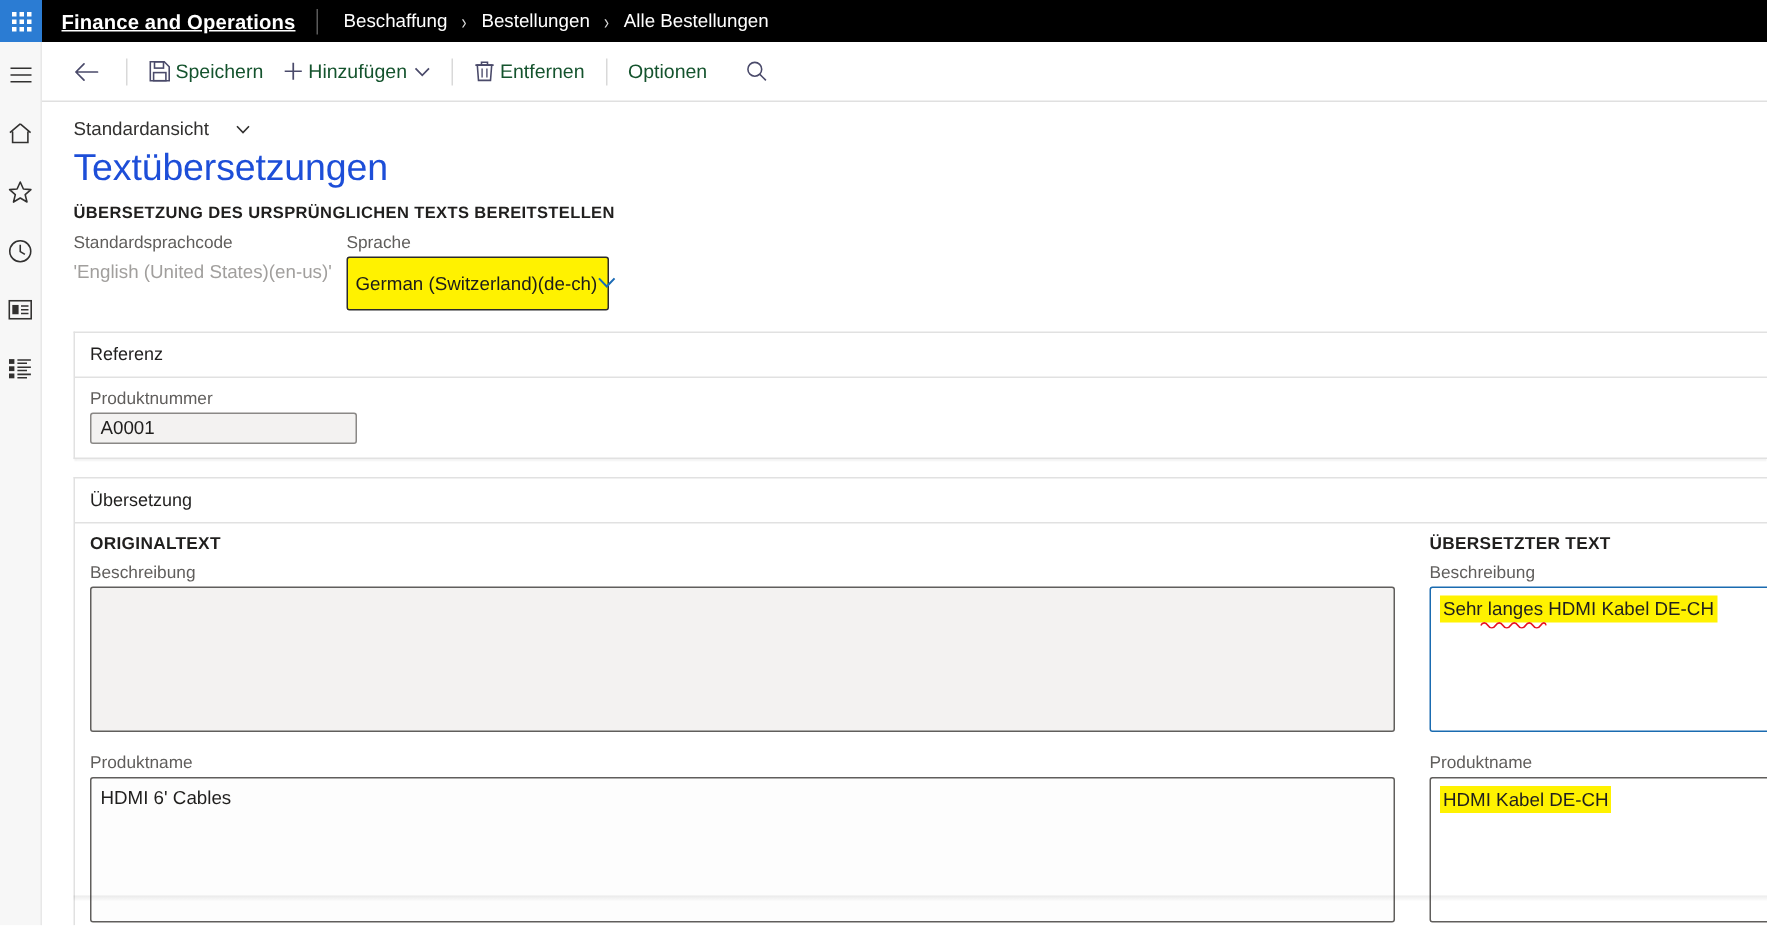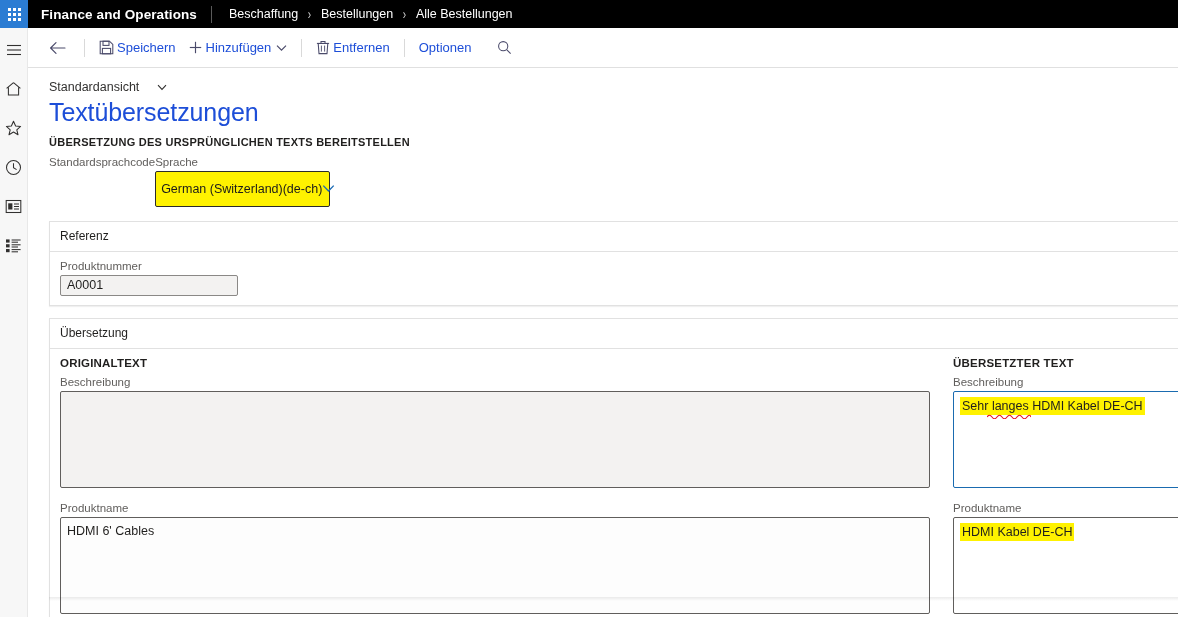--- a/index.html
+++ b/index.html
@@ -22,21 +22,21 @@
     display: flex; align-items: center; justify-content: center;
     flex: 0 0 28px; cursor: pointer;
   }
   .waffle-grid {
     display: grid; grid-template-columns: repeat(3, 3px);
     grid-template-rows: repeat(3, 3px); gap: 2px;
   }
   .waffle-grid i { display:block; width:3px; height:3px; background:#fff; }
   .brand {
     color: #ffffff; font-size: 13.5px; font-weight: bold;
-    padding: 0 14px 0 13px; letter-spacing: .1px; white-space: nowrap;
+    padding: 0 14px 0 13px; letter-spacing: .1px; white-space: nowrap; text-decoration: underline;
   }
   .topdiv { width:1px; height:17px; background:#5a5a5a; flex:0 0 1px; }
   .breadcrumb { display: flex; padding-left: 17px; }
   .bc-item {
     color: #ffffff; font-size: 12.5px; white-space: nowrap; cursor: pointer;
   }
   .bc-sep {
     color: #d8d8d8; font-size: 14px; padding: 0 9px; line-height: 1;
     font-weight: 300; transform: scaleX(.72); display:inline-block;
   }
@@ -61,21 +61,21 @@
     display: flex; align-items: center; box-sizing: border-box;
     padding-left: 16px;
   }
   .tb-back {
     width: 26px; height: 26px; display:flex; align-items:center;
     justify-content:center; cursor:pointer; margin-right: 6px;
   }
   .tb-div { width:1px; height:18px; background:#d9d9d9; margin: 0 8px; flex:0 0 1px; }
   .tb-btn {
     display: flex; align-items: center; height: 28px; padding: 0 6px;
-    cursor: pointer; color: #1d4ed8; font-size: 13px; white-space: nowrap;
+    cursor: pointer; color: #14532d; font-size: 13px; white-space: nowrap;
   }
   .tb-btn .ico { margin-right: 3px; display:flex; align-items:center; }
   .tb-btn .chev { margin-left: 5px; display:flex; align-items:center; }
   .tb-search {
     width: 26px; height: 26px; display:flex; align-items:center;
     justify-content:center; cursor:pointer; margin-left: 14px;
   }
 
   
   .page {
@@ -334,20 +334,21 @@
           </svg>
         </span>
       </div>
       <div class="page-title">Textübersetzungen</div>
       <div class="page-caption">ÜBERSETZUNG DES URSPRÜNGLICHEN TEXTS BEREITSTELLEN</div>
     </div>
 
     <div class="hdr-fields">
       <div class="fld">
         <div class="fld-label">Standardsprachcode</div>
+        <div class="ro-value">'English (United States)(en-us)'</div>
       </div>
       <div class="fld">
         <div class="fld-label">Sprache</div>
         <div class="lang-select">
           <span class="txt">German (Switzerland)(de-ch)</span>
           <span class="chev">
             <svg width="13" height="9" viewBox="0 0 13 9">
               <path d="M1.3 1.6 L6.5 7 L11.7 1.6" fill="none" stroke="#1b6bb5" stroke-width="1.35"></path>
             </svg>
           </span>

